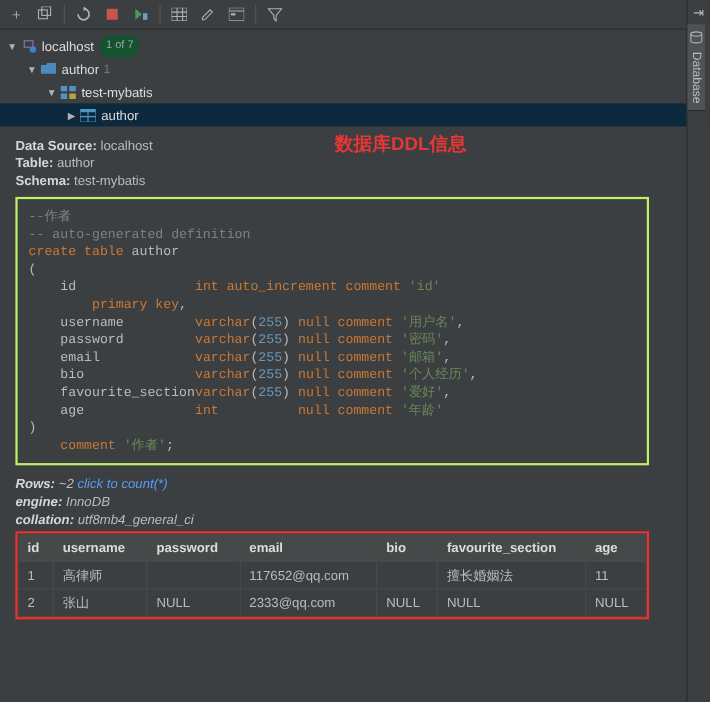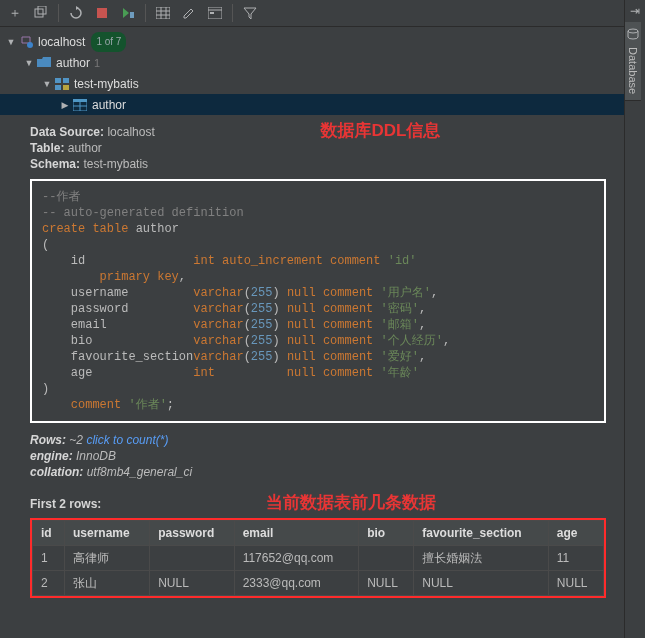--- a/index.html
+++ b/index.html
@@ -96,36 +96,36 @@
   .node-extra { color: #787878; margin-left: 4px; font-size: 11px; }
   .pill {
     background: #14532d;
     border-radius: 8px;
     padding: 0 5px;
     font-size: 10px;
     color: #9aa7ab;
     margin-left: 6px;
   }
   .panel {
-    margin: 4px 8px 8px 30px;
+    margin: 4px 8px 8px 14px;
     width: 576px;
   }
   .meta-line { margin: 2px 0; }
   .meta-line b { color: #d6d6d6; font-weight: bold; }
   .annotation-red {
     color: #e83535;
     font-weight: bold;
     font-size: 17px;
     text-align: center;
   }
   .flexrow { display: flex; align-items: baseline; }
   .flexrow .left { flex: 0 0 auto; }
   .flexrow .right { flex: 1; text-align: center; }
   .ddl-box {
-    border: 2px solid #ffffff;
+    border: 2px solid #bef264;
     padding: 8px 10px;
     margin-top: 6px;
     font-family: Consolas, "Courier New", monospace;
     font-size: 12px;
     line-height: 16px;
     white-space: pre;
     overflow: hidden;
   }
   .c-comment { color: #808080; }
   .c-keyword { color: #cc7832; }
@@ -315,25 +315,20 @@
 
   <div class="meta-block">
     <div class="meta-line">
       <b>Rows:</b> <span>~2</span>
       <span class="link">click to count(*)</span>
     </div>
     <div class="meta-line"><b>engine:</b> <span>InnoDB</span></div>
     <div class="meta-line"><b>collation:</b> <span>utf8mb4_general_ci</span></div>
   </div>
 
-  <div class="section-head">
-    <b>First 2 rows:</b>
-    <span style="flex:1"></span>
-    <span class="annotation-red" style="margin-right:170px;">当前数据表前几条数据</span>
-  </div>
 
   <div class="table-box">
     <table class="datagrid" id="preview-table">
         <tbody>
           <tr>
             <th>id</th>
             <th>username</th>
             <th>password</th>
             <th>email</th>
             <th>bio</th>

